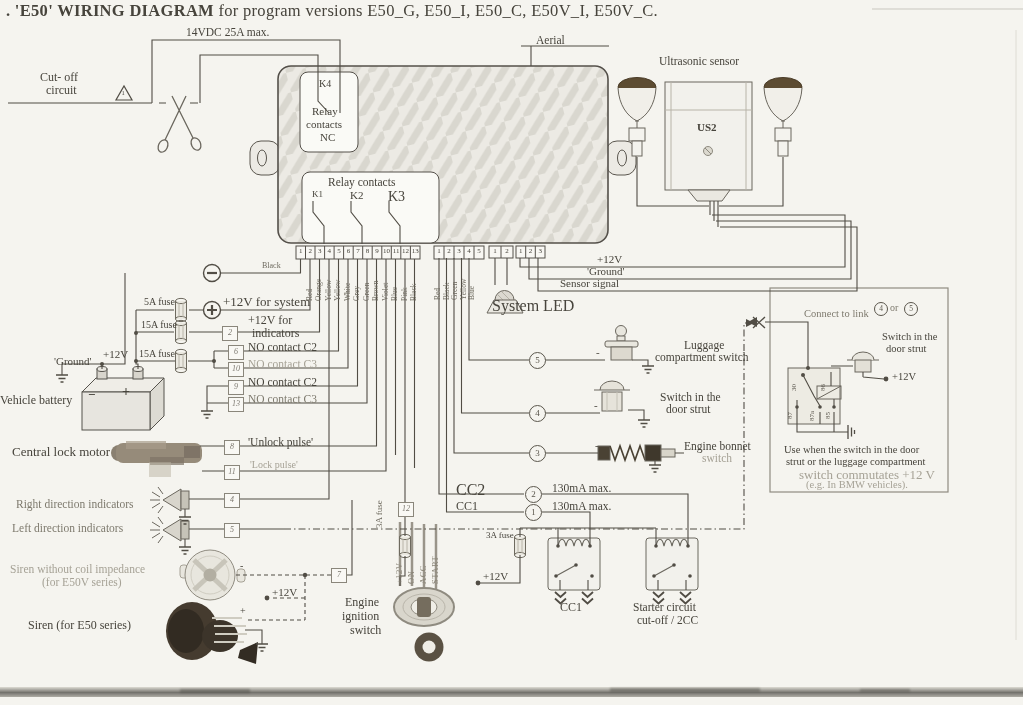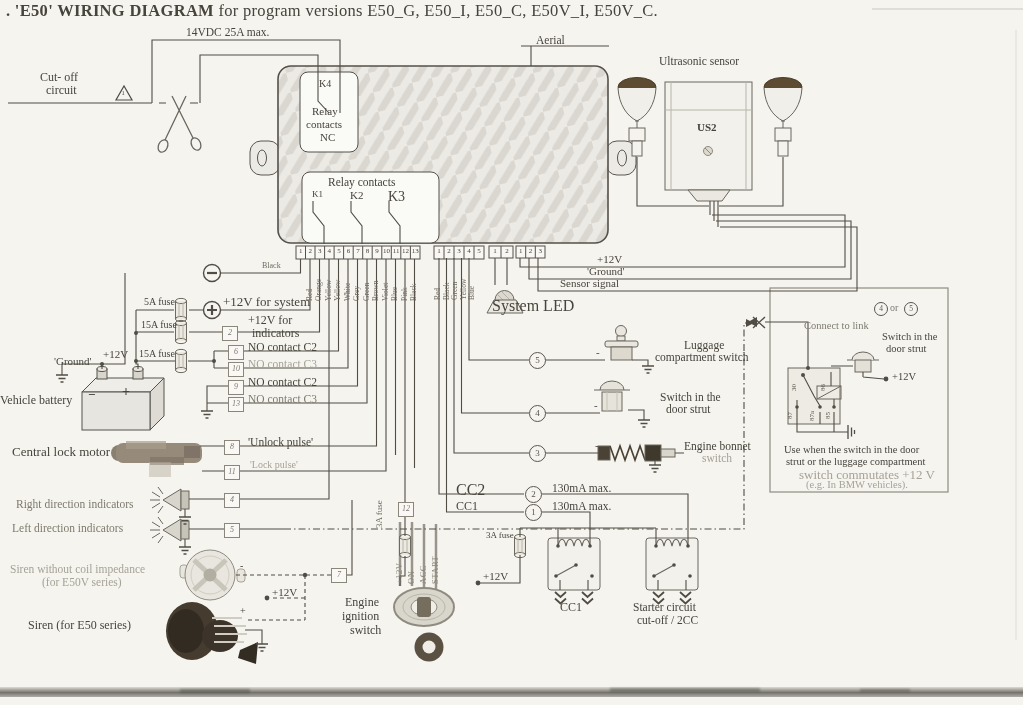--- a/index.html
+++ b/index.html
@@ -465,21 +465,21 @@
 <div class="t" style="left:596px;top:347px;font-size:11px">-</div>
 <div class="t" style="left:594px;top:400px;font-size:11px">-</div>
 <div class="t" style="left:595px;top:440px;font-size:11px">-</div>
 <div class="t" style="left:684px;top:339px;font-size:11.5px">Luggage</div>
 <div class="t" style="left:655px;top:351px;font-size:11.5px">compartment  switch</div>
 <div class="t" style="left:660px;top:391px;font-size:11.5px">Switch  in  the</div>
 <div class="t" style="left:666px;top:403px;font-size:11.5px">door  strut</div>
 <div class="t" style="left:684px;top:440px;font-size:11.5px">Engine  bonnet</div>
 <div class="t faint" style="left:702px;top:452px;font-size:11.5px">switch</div>
 
-<div class="t mid" style="left:804px;top:320px;font-size:10.5px">Connect to link</div>
+<div class="t mid" style="left:804px;top:308px;font-size:10.5px">Connect to link</div>
 <div class="circ-sm" style="left:874px;top:302px">4</div>
 <div class="t mid" style="left:890px;top:303px;font-size:10px">or</div>
 <div class="circ-sm" style="left:904px;top:302px">5</div>
 <div class="t" style="left:882px;top:331px;font-size:10.5px">Switch in the</div>
 <div class="t" style="left:886px;top:343px;font-size:10.5px">door strut</div>
 <div class="t" style="left:892px;top:371px;font-size:10.5px">+12V</div>
 <div class="vwrap relaypins" style="left:798px;top:391px">
       <span>30</span>
     </div>
 <div class="vwrap relaypins" style="left:827px;top:391px">

